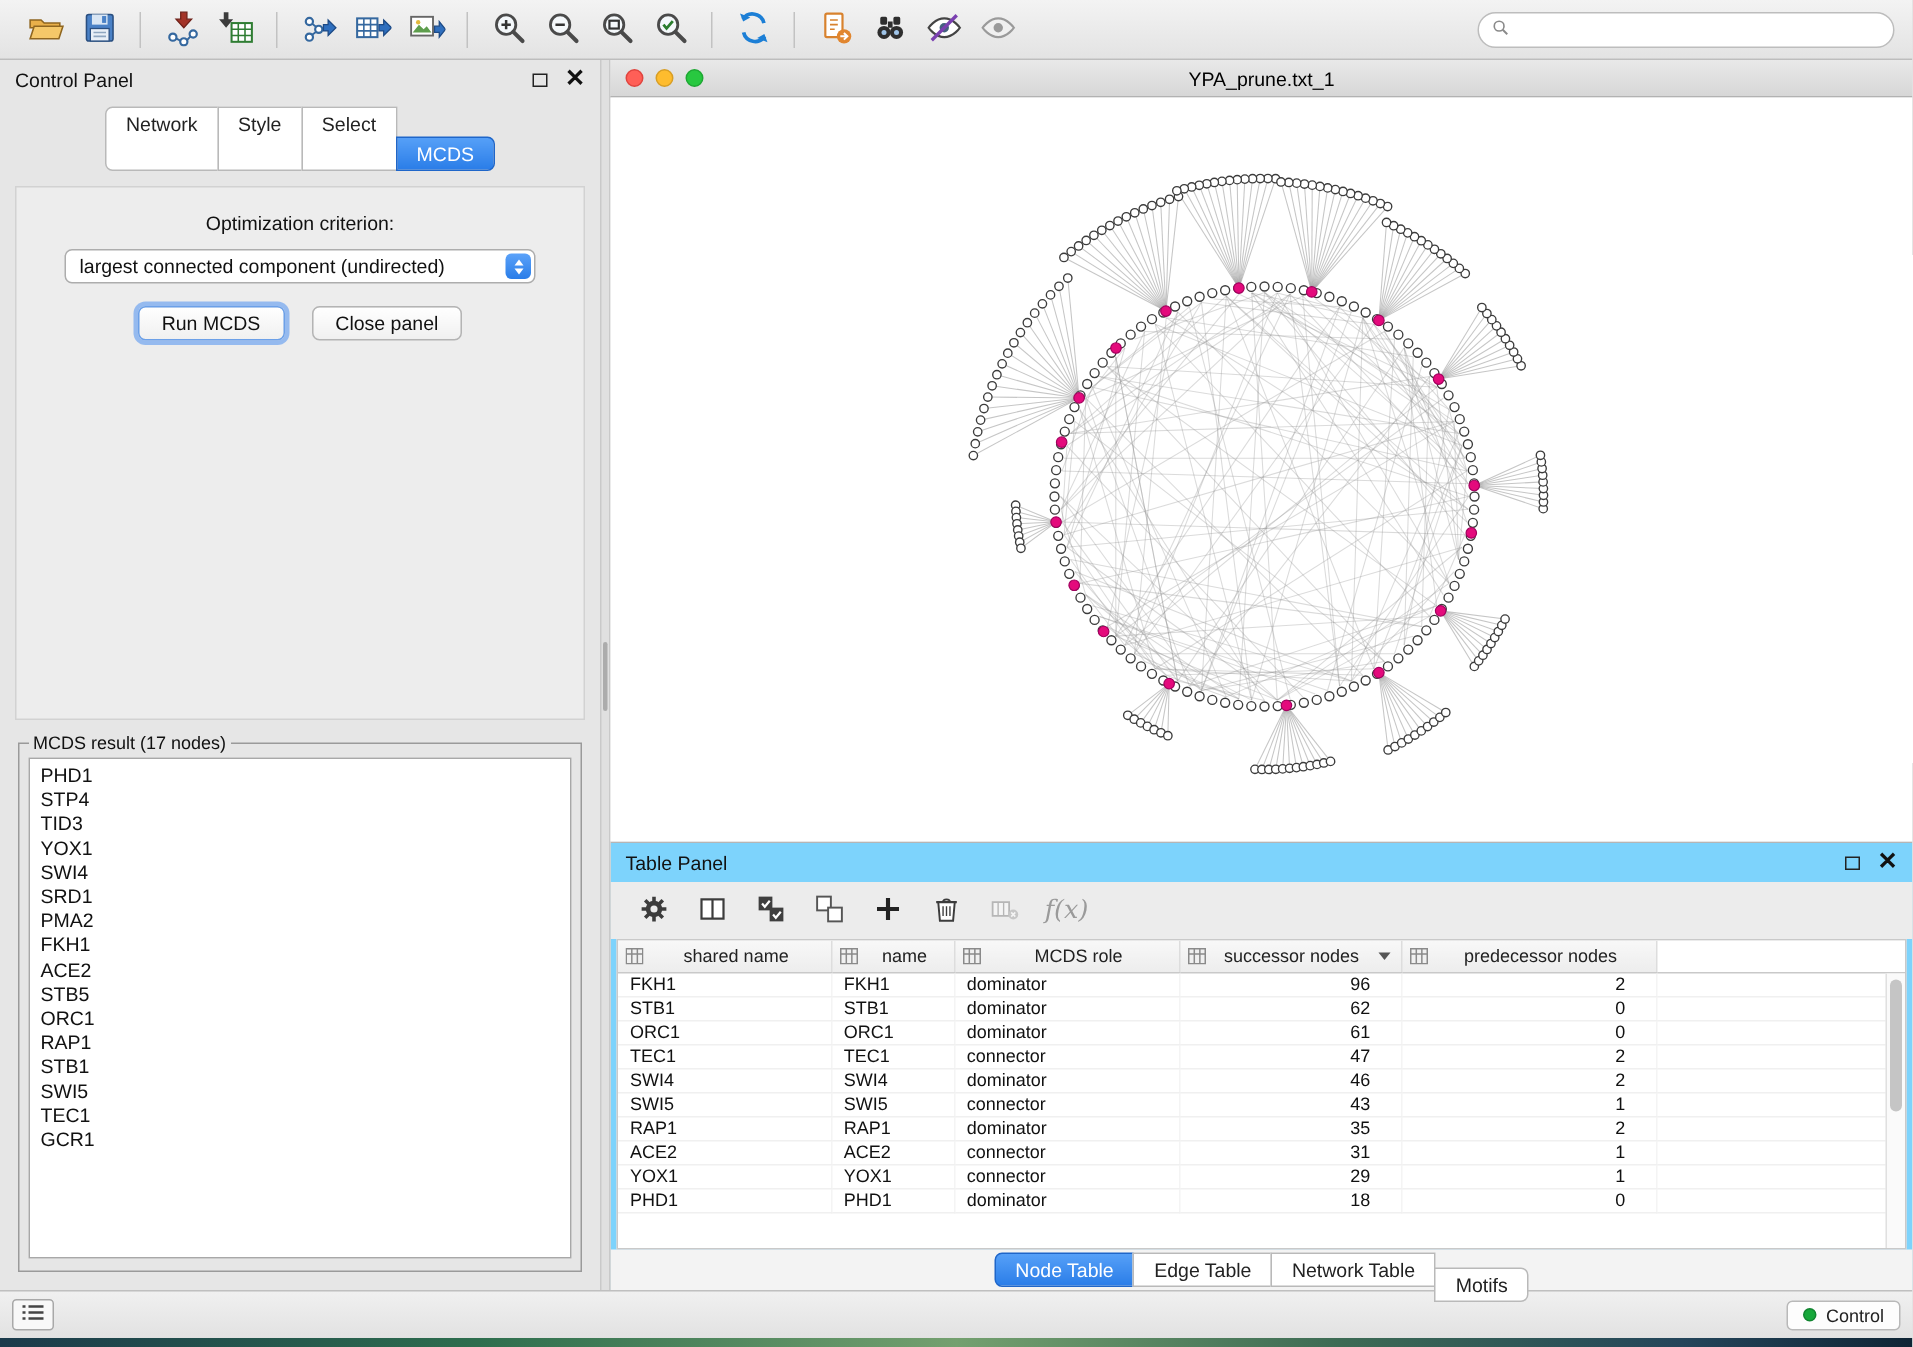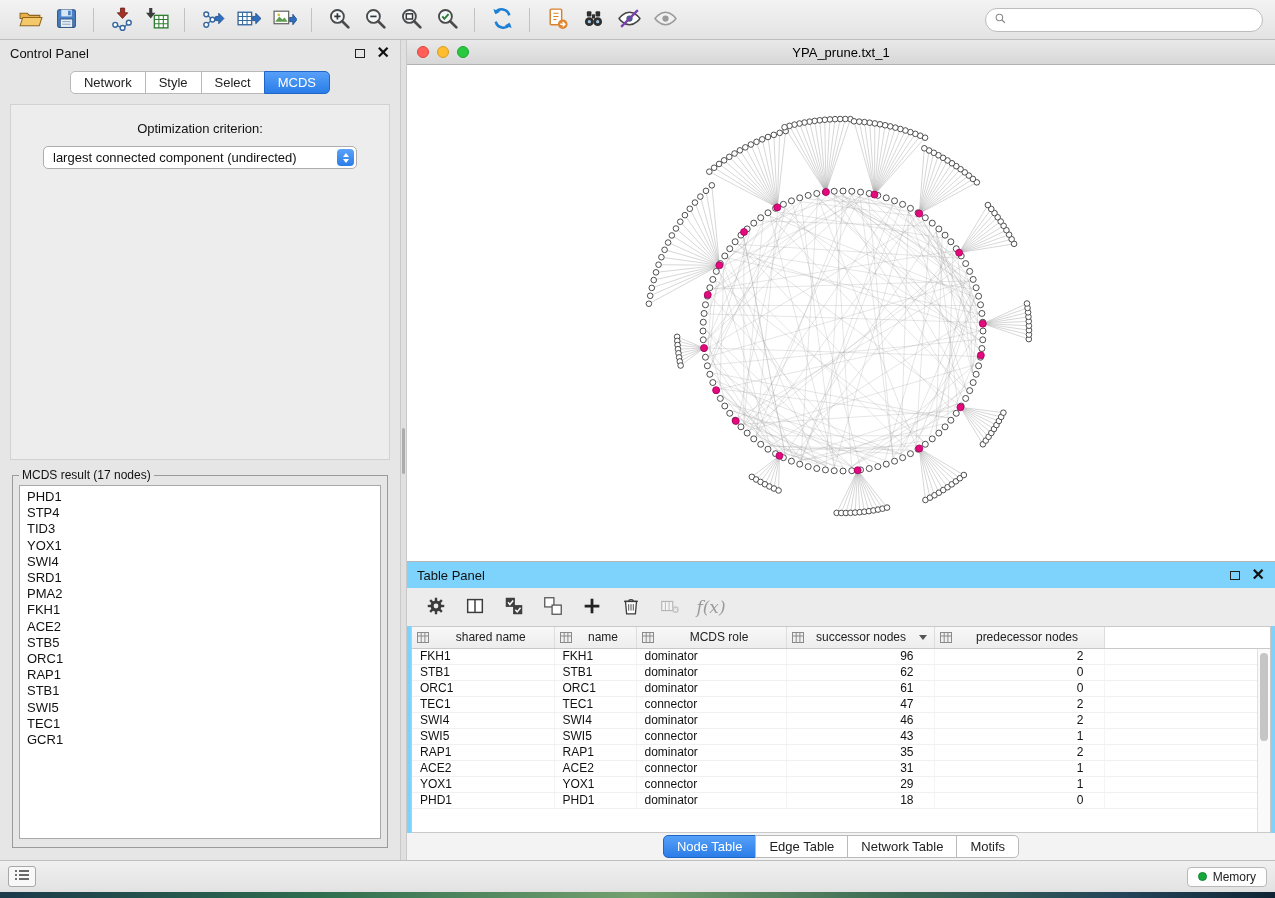--- a/index.html
+++ b/index.html
@@ -19,21 +19,21 @@
 
   
   .control-panel { width: 400px; background: #e6e6e6; display: flex; flex-direction: column; }
   .panel-header { height: 26px; display: flex; align-items: center; padding: 0 10px; font-size: 13px; flex: 0 0 auto; text-align: center; }
   .ph-icons { margin-left: auto; display: flex; gap: 12px; align-items: center; }
   .float-icon { width: 10px; height: 9px; border: 1.5px solid #222; display: inline-block; }
   .close-x { font-size: 16px; font-weight: bold; line-height: 1; color: #111; }
   .seg-tabs { display: flex; justify-content: center; padding: 5px 0 8px; flex: 0 0 auto; }
   .seg-tab { padding: 3px 13px; background: #fff; border: 1px solid #b9b9b9; margin-left: -1px; font-size: 13px; color:#222; }
   .seg-tab:first-child { border-radius: 5px 0 0 5px; margin-left: 0; }
-  .seg-tab:last-child { border-radius: 0 5px 5px 0; }
+  .seg-tab:last-child { border-radius: 0 5px 5px 0; margin-top: 20px; }
   .seg-tab.active { background: linear-gradient(#56a0f8, #2a7de8); border-color: #1f66c9; color: #fff; }
   .cp-upper { margin: 2px 10px 6px; background: #ededed; border: 1px solid #d2d2d2; height: 356px; display: flex; flex-direction: column; align-items: center; flex: 0 0 auto; }
   .opt-label { margin-top: 16px; font-size: 13px; }
   .dropdown { margin-top: 10px; width: 314px; height: 23px; background: #fff; border: 1px solid #adadad; border-radius: 5px; display: flex; align-items: center; font-size: 13px; position: relative; padding-left: 9px; }
   .stepper { position: absolute; right: 2px; top: 2px; bottom: 2px; width: 17px; background: linear-gradient(#5ba2f9, #2a7de8); border-radius: 4px; display: flex; flex-direction: column; align-items: center; justify-content: center; gap: 2px; }
   .stepper i { width: 0; height: 0; border-left: 3.5px solid transparent; border-right: 3.5px solid transparent; display: block; }
   .stepper .up { border-bottom: 4px solid #fff; }
   .stepper .dn { border-top: 4px solid #fff; }
   .btn-row { margin-top: 15px; display: flex; gap: 18px; }
   .btn { background: linear-gradient(#ffffff, #f0f0f0); border: 1px solid #b4b4b4; border-radius: 5px; font-size: 13px; padding: 3px 15px; font-family: inherit; color:#111; }
@@ -252,20 +252,24 @@
           <div class="seg-tab active">MCDS</div>
         </div>
       <div class="cp-upper">
         <div class="opt-label">Optimization criterion:</div>
         <div class="dropdown">
           <span>largest connected component (undirected)</span>
           <span class="stepper">
               <i class="up"></i>
               <i class="dn"></i>
             </span>
+        </div>
+        <div class="btn-row">
+          <button class="btn focused">Run MCDS</button>
+          <button class="btn">Close panel</button>
         </div>
       </div>
       <fieldset class="result-fieldset">
         <legend>MCDS result (17 nodes)</legend>
         <div class="result-list" id="result-list">
             <div class="result-item">PHD1</div>
             <div class="result-item">STP4</div>
             <div class="result-item">TID3</div>
             <div class="result-item">YOX1</div>
             <div class="result-item">SWI4</div>
@@ -1102,17 +1106,17 @@
               <line x1="5" y1="2" x2="15" y2="2"></line>
               <line x1="1" y1="6" x2="3" y2="6"></line>
               <line x1="5" y1="6" x2="15" y2="6"></line>
               <line x1="1" y1="10" x2="3" y2="10"></line>
               <line x1="5" y1="10" x2="15" y2="10"></line>
             </g>
           </svg></span>
     </div>
     <div class="memory-btn">
       <span class="mem-dot"></span>
-      <span>Memory</span>
+      <span>Control</span>
     </div>
   </div>
   <div class="wallpaper-strip"></div>
 </div>
 
 </body></html>

